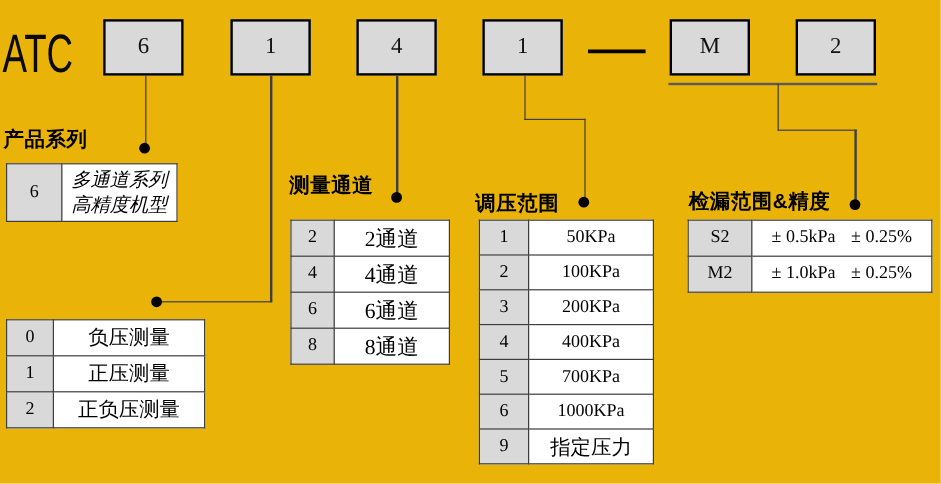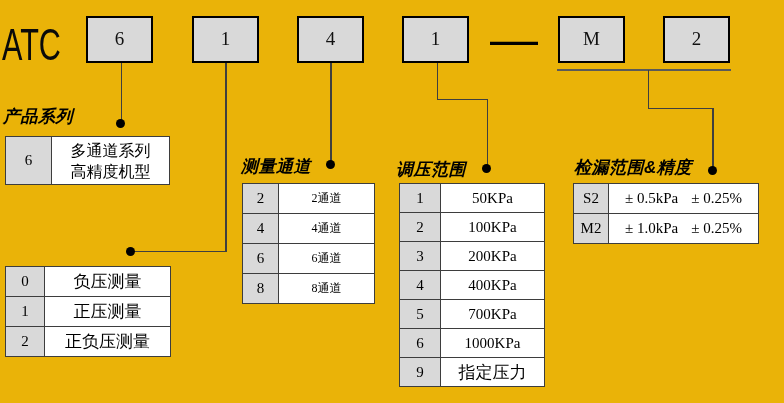--- a/index.html
+++ b/index.html
@@ -23,34 +23,34 @@
   .dash {
     position:absolute; left:487px; top:10px; width:54px; height:60px;
     font-family:"Liberation Sans",sans-serif; font-size:48px; line-height:60px; text-align:center;
   }
   .underline { position:absolute; left:557px; top:69px; width:174px; height:2px; background:#5a5a5a; }
   .vline { position:absolute; width:1.5px; background:#3f3f3f; }
   .hline { position:absolute; height:1.5px; background:#3f3f3f; }
   .bullet { position:absolute; width:9px; height:9px; border-radius:50%; background:#000; }
   .sec-title {
     position:absolute; font-family:"Liberation Sans","DejaVu Sans",sans-serif;
-    font-weight:bold; font-size:17px; white-space:nowrap; letter-spacing:0.5px;font-style:italic;
+    font-weight:bold; font-size:17px; white-space:nowrap; letter-spacing:0.5px;
   }
   table { position:absolute; border-collapse:collapse; background:#fff; }
   td {
     border:1.6px solid #3d3d3d; text-align:center; vertical-align:middle;
     font-size:16px; padding:0 2px;
   }
   td.code { background:#d9d9d9; font-size:15px; }
-  .tA { left:5px;   top:136px; } .tA td { height:48px; } .tA td.code { width:46px; } .tA td.lbl { width:118px; }
+  .tA { left:5px;   top:136px; } .tA td { height:48px; } .tA td.code { width:46px; } .tA td.lbl { width:96px;font-style:italic; }
   .tB { left:5px;   top:266px; } .tB td { height:30px; } .tB td.code { width:39px; } .tB td.lbl { width:126px; font-size:17px;font-family:Liberation Serif, serif; }
-  .tC { left:242px; top:183px; } .tC td { height:30px; } .tC td.code { width:36px; } .tC td.lbl { width:96px;  font-size:12px; }
+  .tC { left:242px; top:183px; } .tC td { height:30px; } .tC td.code { width:36px; } .tC td.lbl { width:96px;  font-size:18px; }
   .tD { left:399px; top:183px; } .tD td { height:29px; } .tD td.code { width:41px; } .tD td.lbl { width:104px; font-size:15px; }
   .tD tr:last-child td.lbl { font-size:17px; }
-  .tE { left:573px; top:183px; } .tE td { height:30px; } .tE td.code { width:35px; } .tE td.lbl { width:150px; font-size:15px; }
+  .tE { left:573px; top:183px; } .tE td { height:30px; } .tE td.code { width:53px; } .tE td.lbl { width:150px; font-size:15px; }
   .two-line { line-height:21px; font-size:16px; }
   .gap { margin-left:13px; }
 </style>
 </head>
 <body>
 
 <div class="diagram">
 
   <div class="brand">ATC</div>
   <div class="code-box b0">6</div>
@@ -76,21 +76,21 @@
   <div class="hline" style="left:436.5px; top:98.5px; width:51px;"></div>
   <div class="vline" style="left:486.5px; top:98.5px; height:67px;"></div>
   <div class="bullet" style="left:482px; top:164px;"></div>
 
   <div class="vline" style="left:647.5px; top:70px; height:39px;"></div>
   <div class="hline" style="left:647.5px; top:107.5px; width:66px;"></div>
   <div class="vline" style="left:712px; top:107.5px; height:60px;"></div>
   <div class="bullet" style="left:708px; top:166px;"></div>
 
   <div class="sec-title" style="left:3px; top:105px;">产品系列</div>
-  <div class="sec-title" style="left:241px; top:155px;">测量通道</div>
+  <div class="sec-title" style="left:241px; top:143px;">测量通道</div>
   <div class="sec-title" style="left:574px; top:156px;">检漏范围&amp;精度</div>
   <div class="sec-title" style="left:396px; top:158px;">调压范围</div>
 
   <table class="tA">
     <tbody>
         <tr>
       <td class="code">6</td>
       <td class="lbl two-line">
         <div>多通道系列</div>
         <div>高精度机型</div>

